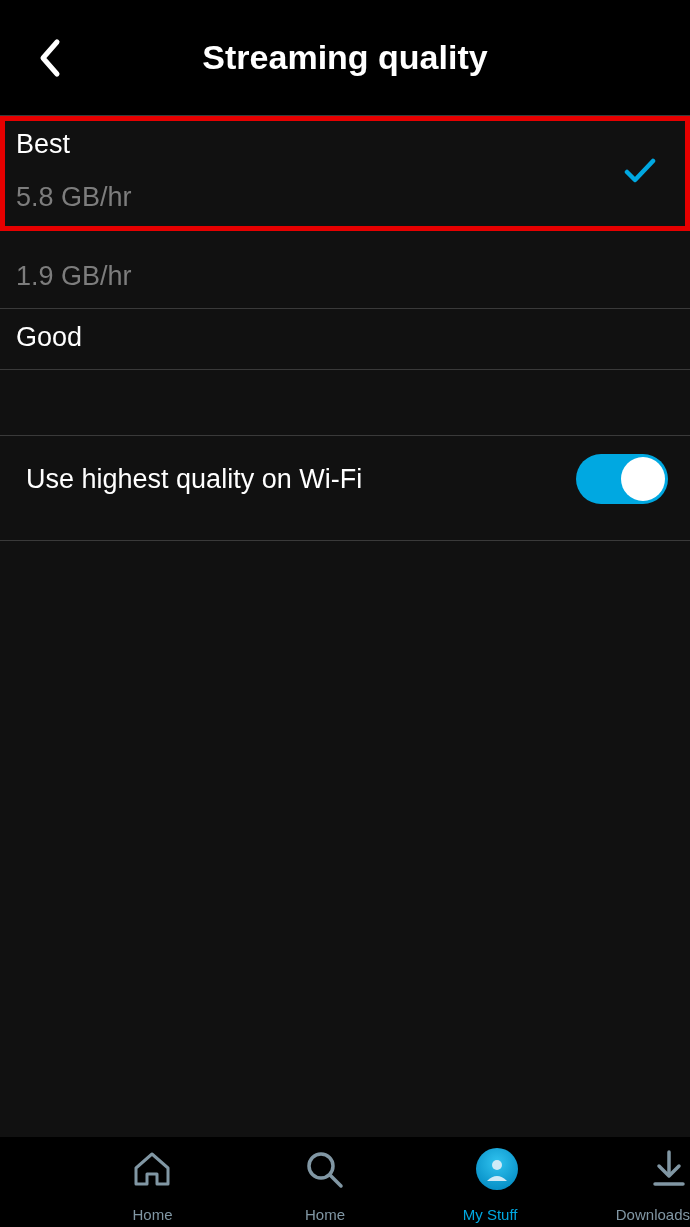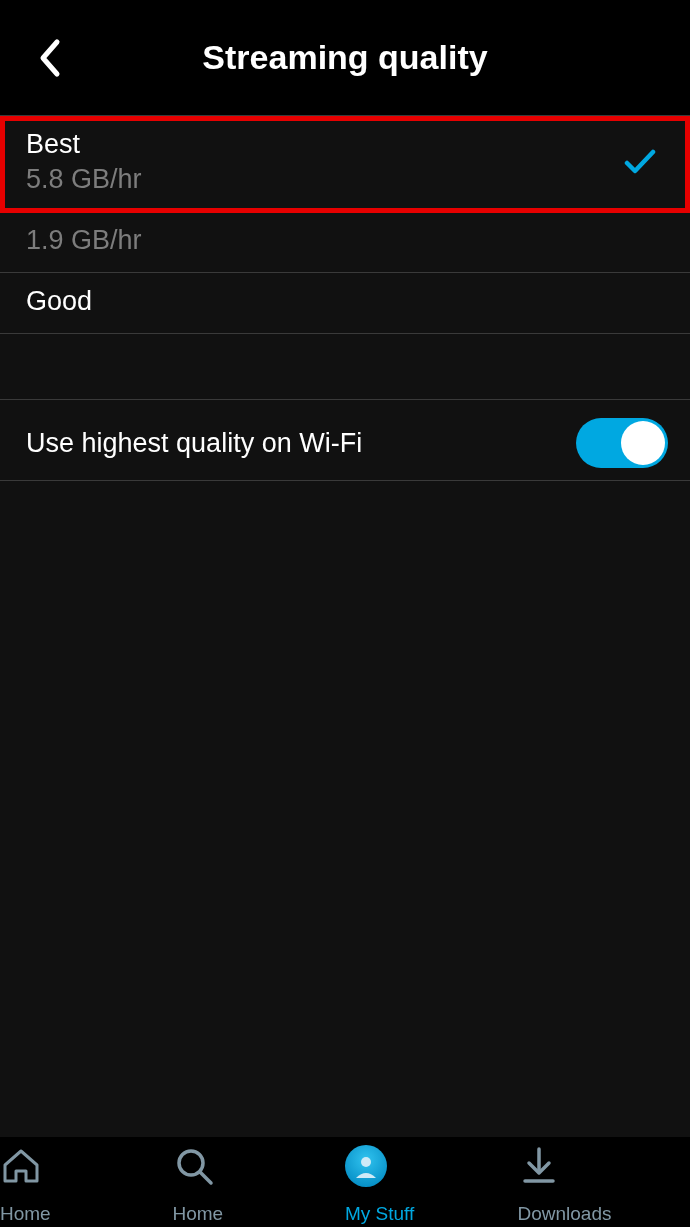--- a/index.html
+++ b/index.html
@@ -58,55 +58,56 @@
     text-align: center;
     font-size: 23px;
     color: #ddd;
     line-height: 1.3;
   }
 
   .option-group {
     border-top: 1px solid #3a3a3a;
   }
   .option {
-    padding: 10px 26px 14px 26px;
+    padding: 10px 26px 14px 16px;
     border-bottom: 1px solid #3a3a3a;
     position: relative;
   }
   .option.highlighted {
     outline: 5px solid #e60000;
     outline-offset: -5px;
   }
   .option-title {
     font-size: 27px;
     color: #fff;
     line-height: 1.35;
   }
   .option-sub {
     font-size: 27px;
     color: #7d7d7d;
     line-height: 1.3;
+    margin-top: 18px;
   }
   .checkmark {
     position: absolute;
     right: 34px;
     top: 50%;
     transform: translateY(-50%);
   }
 
   .gap-row {
     height: 66px;
     border-bottom: 1px solid #3a3a3a;
   }
 
   .toggle-row {
     display: flex;
     align-items: center;
     justify-content: space-between;
-    padding: 18px 22px 12px 26px;
+    padding: 18px 22px 36px 26px;
     border-bottom: 1px solid #3a3a3a;
   }
   .toggle-label {
     font-size: 27px;
     color: #fff;
   }
   .toggle {
     width: 92px;
     height: 50px;
     border-radius: 26px;
@@ -129,24 +130,24 @@
     background: #000;
     display: flex;
     justify-content: space-around;
     align-items: center;
     padding-top: 6px;
   }
   .nav-item {
     flex: 1;
     display: flex;
     flex-direction: column;
-    align-items: flex-start;
+    align-items: flex-end;
     gap: 16px;
     color: #8197a4;
-    font-size: 19px;
+    font-size: 15px;
   }
   .nav-item.active { color: #00a8e1; }
   .nav-icon { height: 42px; display:flex; align-items:center; justify-content:center;}
   .avatar-circle {
     width: 42px; height:42px; border-radius:50%;
     background: radial-gradient(circle at 50% 35%, #31c3ef 0%, #0088c1 90%);
     display:flex; align-items:center; justify-content:center;
   }
 </style>
 </head>

